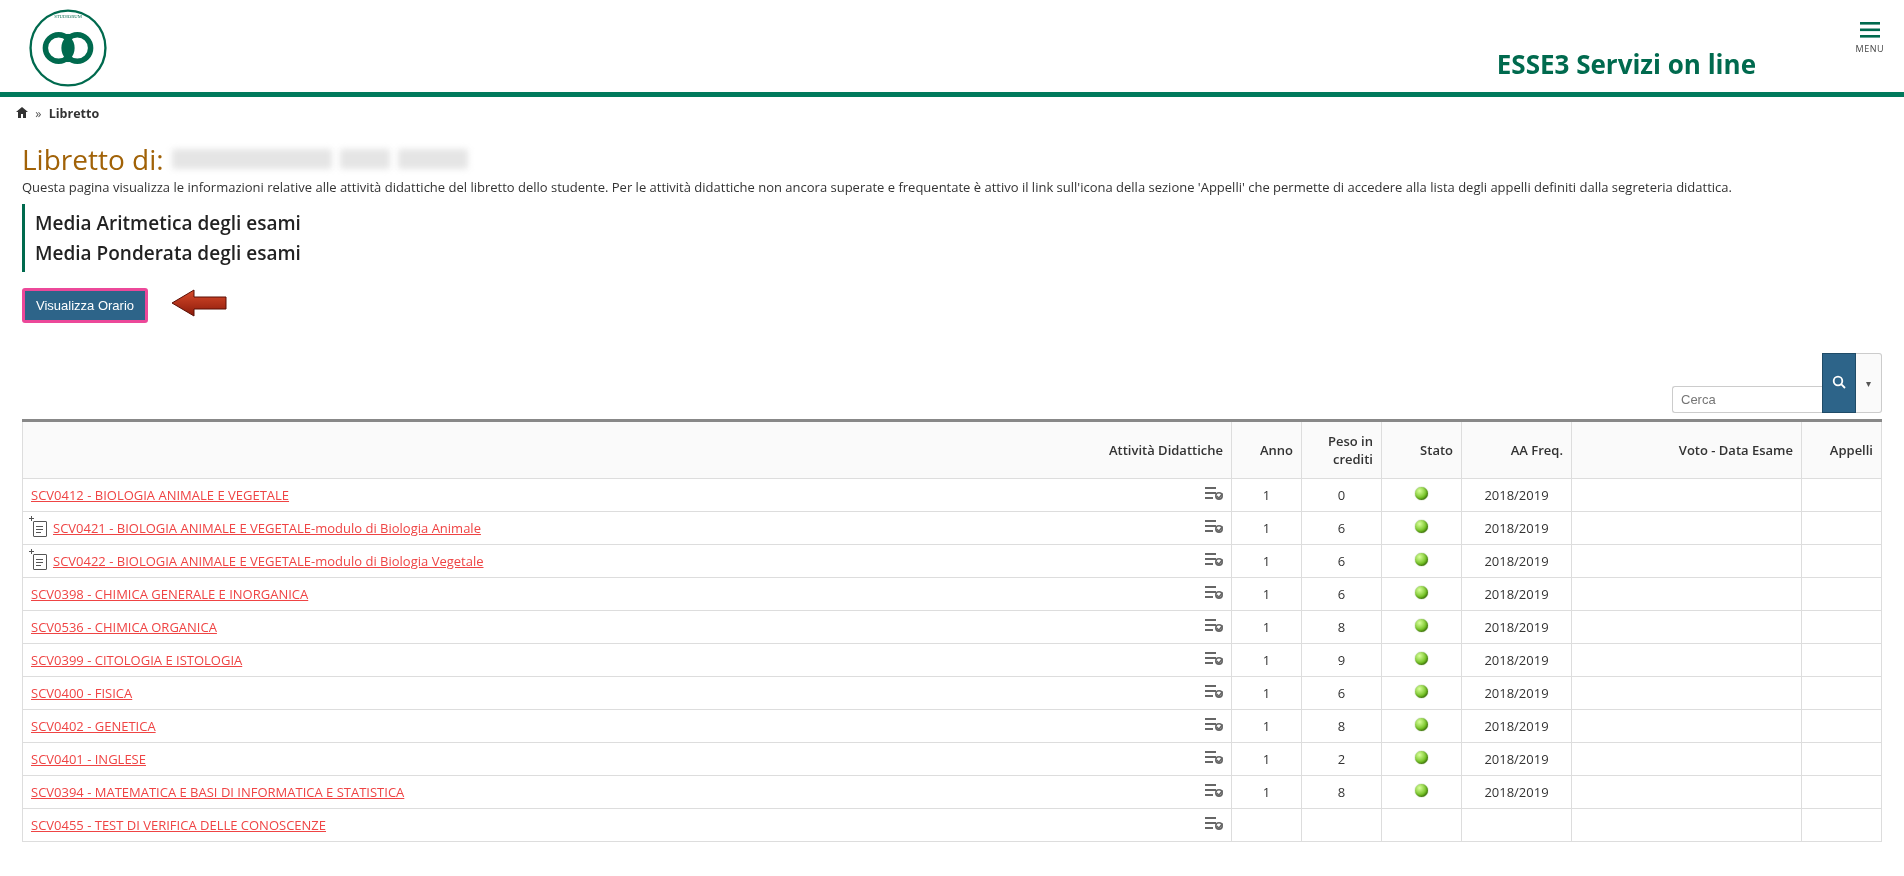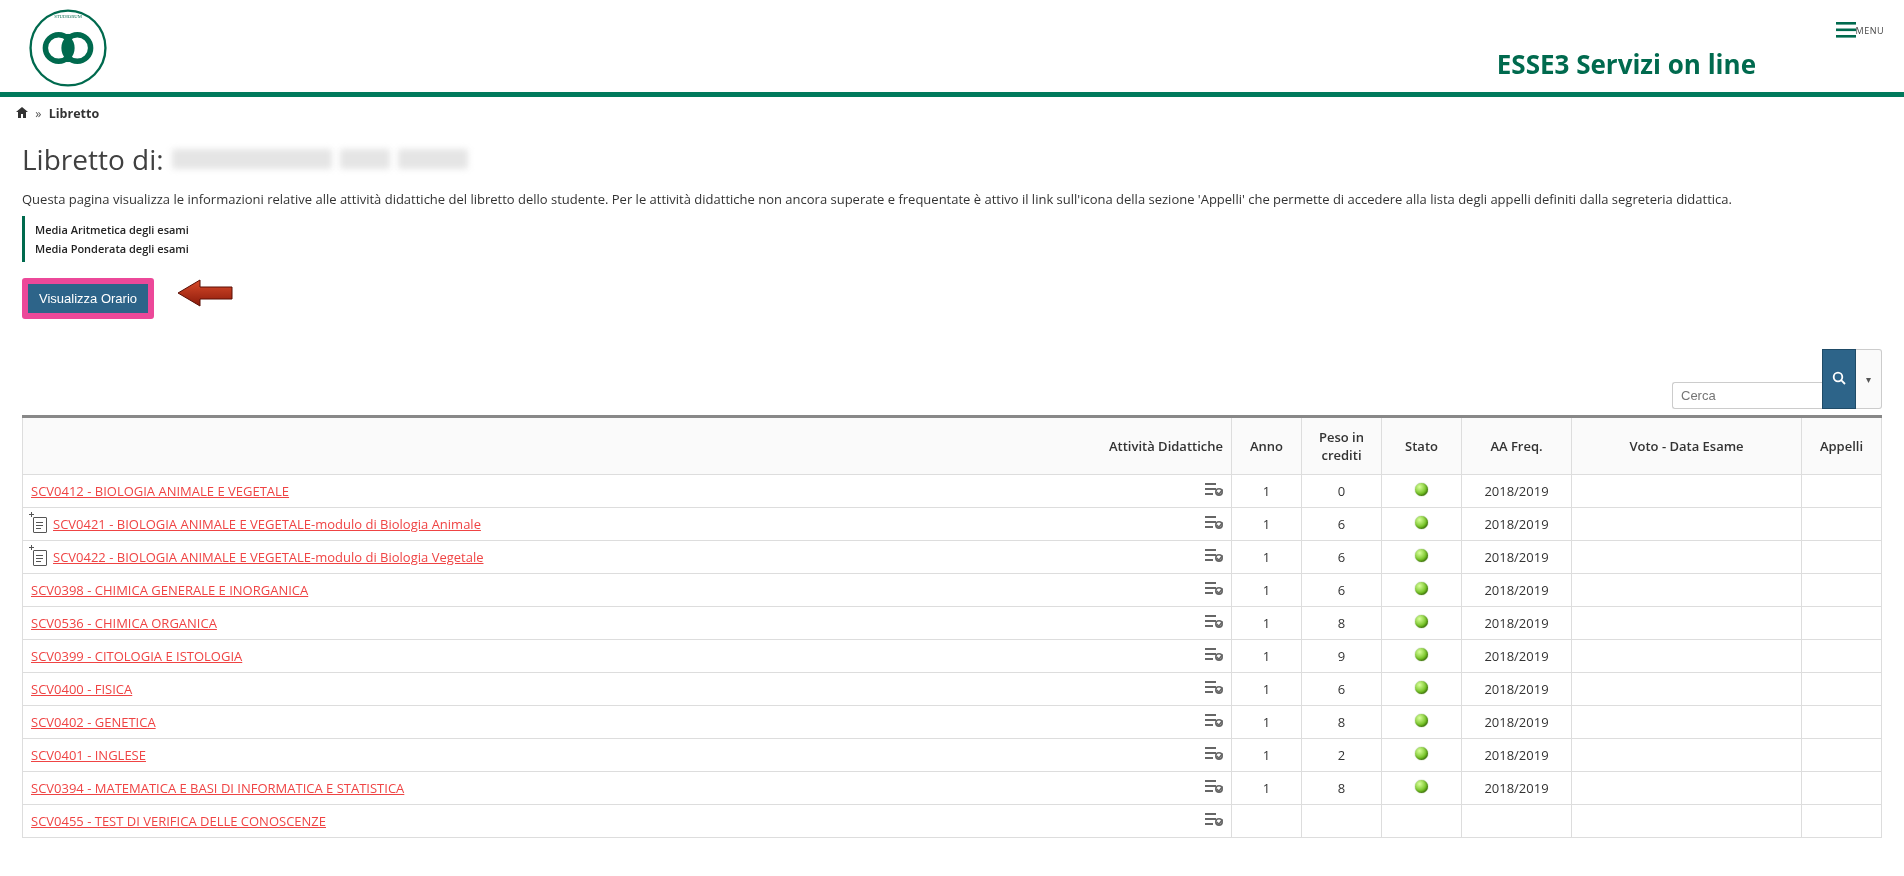--- a/index.html
+++ b/index.html
@@ -29,21 +29,21 @@
     font-weight: 700;
     margin-right: 120px;
     align-self: flex-end;
     margin-bottom: 6px;
   }
   .menu-trigger {
     position: absolute;
     right: 20px;
     top: 18px;
     display: flex;
-    flex-direction: row;
+    flex-direction: column;
     align-items: center;
     cursor: pointer;
     color: #006a4e;
   }
   .menu-trigger .bars {
     font-size: 22px;
     line-height: 1;
   }
   .menu-trigger .menu-label {
     font-size: 9px;
@@ -61,22 +61,22 @@
   .breadcrumb .sep { margin: 0 4px; color:#555; }
   .breadcrumb .crumb-home { color:#333; }
 
   
   .content {
     padding: 0 22px 30px 22px;
   }
   h1.page-title {
     font-size: 28px;
     font-weight: 400;
-    margin: 10px 0 12px 0;
-    color: #404040;
+    margin: 10px 0 0 0;
+    color: #a16207;
     display: flex;
     align-items: center;
     gap: 8px;
   }
   .blurred {
     display:inline-block;
     background:#e5e5e5;
     color:transparent;
     filter: blur(3px);
     border-radius:2px;
@@ -91,29 +91,29 @@
     margin-bottom: 8px;
   }
 
   .media-box {
     border-left: 3px solid #006a4e;
     padding: 4px 0 4px 10px;
     margin-bottom: 16px;
   }
   .media-box .line {
     font-weight: 600;
-    font-size: 11px;
+    font-size: 19px;
     color:#222;
     padding: 2px 0;
   }
 
   .btn {
     background:#2d6489;
     color:#fff;
-    border:6px solid #ec4899;
+    border:3px solid #ec4899;
     padding: 7px 11px;
     font-size: 13px;
     border-radius: 3px;
     cursor: pointer;
   }
 
   .arrow-annot {
     display:inline-block;
     vertical-align:middle;
     margin-left: 22px;
@@ -160,21 +160,21 @@
   
   table.libretto {
     width:100%;
     border-collapse: collapse;
     border-top: 3px solid #888;
   }
   table.libretto th {
     background: #fafafa;
     font-weight: 600;
     font-size: 13px;
-    text-align: center;
+    text-align: right;
     padding: 10px 8px;
     border: 1px solid #ddd;
     color:#333;
     vertical-align: middle;
   }
   table.libretto th:first-child { text-align: right; }
   table.libretto td {
     border: 1px solid #ddd;
     padding: 7px 8px;
     font-size: 13px;

